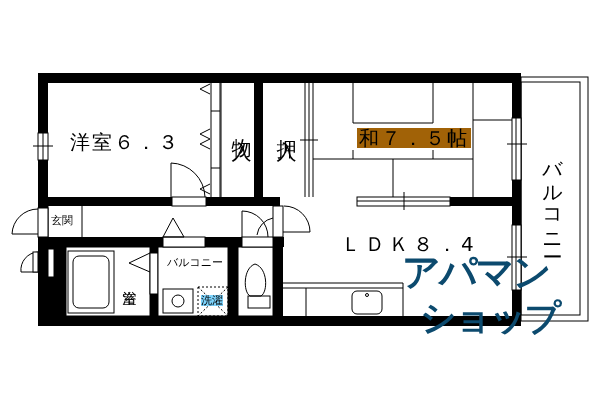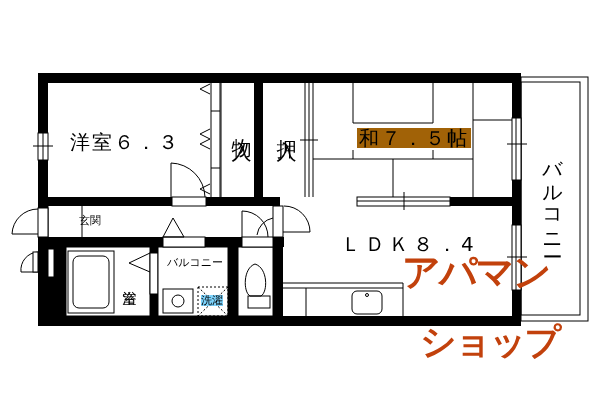--- a/index.html
+++ b/index.html
@@ -2,21 +2,21 @@
 <html><head>
   <meta charset="utf-8">
   <style>
     html, body { margin: 0; padding: 0; background: #ffffff; }
     body { width: 600px; height: 400px; overflow: hidden; position: relative; font-family: "DejaVu Sans", sans-serif; }
     svg { position: absolute; left: 0; top: 0; }
     .lbl { position: absolute; color: #000; font-family: "DejaVu Sans", sans-serif; white-space: nowrap; line-height: 1; }
     .room-lg { font-size: 20px; letter-spacing: 2px; }
     .vert { writing-mode: vertical-rl; text-orientation: upright; }
     .small { font-size: 11px; }
-    .wm { position: absolute; color: #c2410c; font-weight: bold; font-family: "DejaVu Sans", sans-serif; line-height: 1; }
+    .wm { position: absolute; color: #0c4a6e; font-weight: bold; font-family: "DejaVu Sans", sans-serif; line-height: 1; }
   </style>
 </head>
 <body>
 
 <svg width="600" height="400" viewBox="0 0 600 400">
 
   <g fill="none" stroke="#000" stroke-width="1">
     <rect x="521" y="77" width="67" height="244"></rect>
     <rect x="521" y="82" width="59" height="233"></rect>
   </g>
@@ -174,24 +174,24 @@
     <line x1="283" y1="283" x2="403" y2="283"></line>
     <line x1="283" y1="288" x2="403" y2="288"></line>
     <line x1="403" y1="283" x2="403" y2="316"></line>
     <line x1="306" y1="288" x2="306" y2="316"></line>
     <rect x="352" y="291" width="30" height="23" rx="5"></rect>
     <circle cx="367" cy="295" r="1.5"></circle>
   </g>
 </svg>
 
 <div class="wm" style="left:402px; top:253px; font-size:38px; letter-spacing:-2px;">アパマン</div>
-<div class="wm" style="left:420px; top:300px; font-size:36px; letter-spacing:-2px;margin-top:24px;">ショップ</div>
+<div class="wm" style="left:420px; top:300px; font-size:36px; letter-spacing:-2px;">ショップ</div>
 
 <div class="lbl room-lg" style="left:70px; top:132px;">洋室６．３</div>
 <div class="lbl room-lg vert" style="left:232px; top:123px;">物入</div>
 <div class="lbl room-lg vert" style="left:277px; top:123px;">押入</div>
 <div class="lbl room-lg" style="left:357px; top:128px; background:#a16207; padding:0 2px;">和７．５帖</div>
 <div class="lbl room-lg vert" style="left:543px; top:147px;">バルコニー</div>
-<div class="lbl small" style="left:51px; top:215px;margin-left:28px;">玄関</div>
+<div class="lbl small" style="left:51px; top:215px;">玄関</div>
 <div class="lbl room-lg" style="left:341px; top:234px; letter-spacing:4px;">ＬＤＫ８．4</div>
 <div class="lbl vert" style="left:123px; top:280px; font-size:14px;">浴室</div>
 <div class="lbl small" style="left:167px; top:257px;">バルコニー</div>
 <div class="lbl small" style="left:201px; top:295px; background:#7dd3fc;">洗濯</div>
 
 </body></html>

